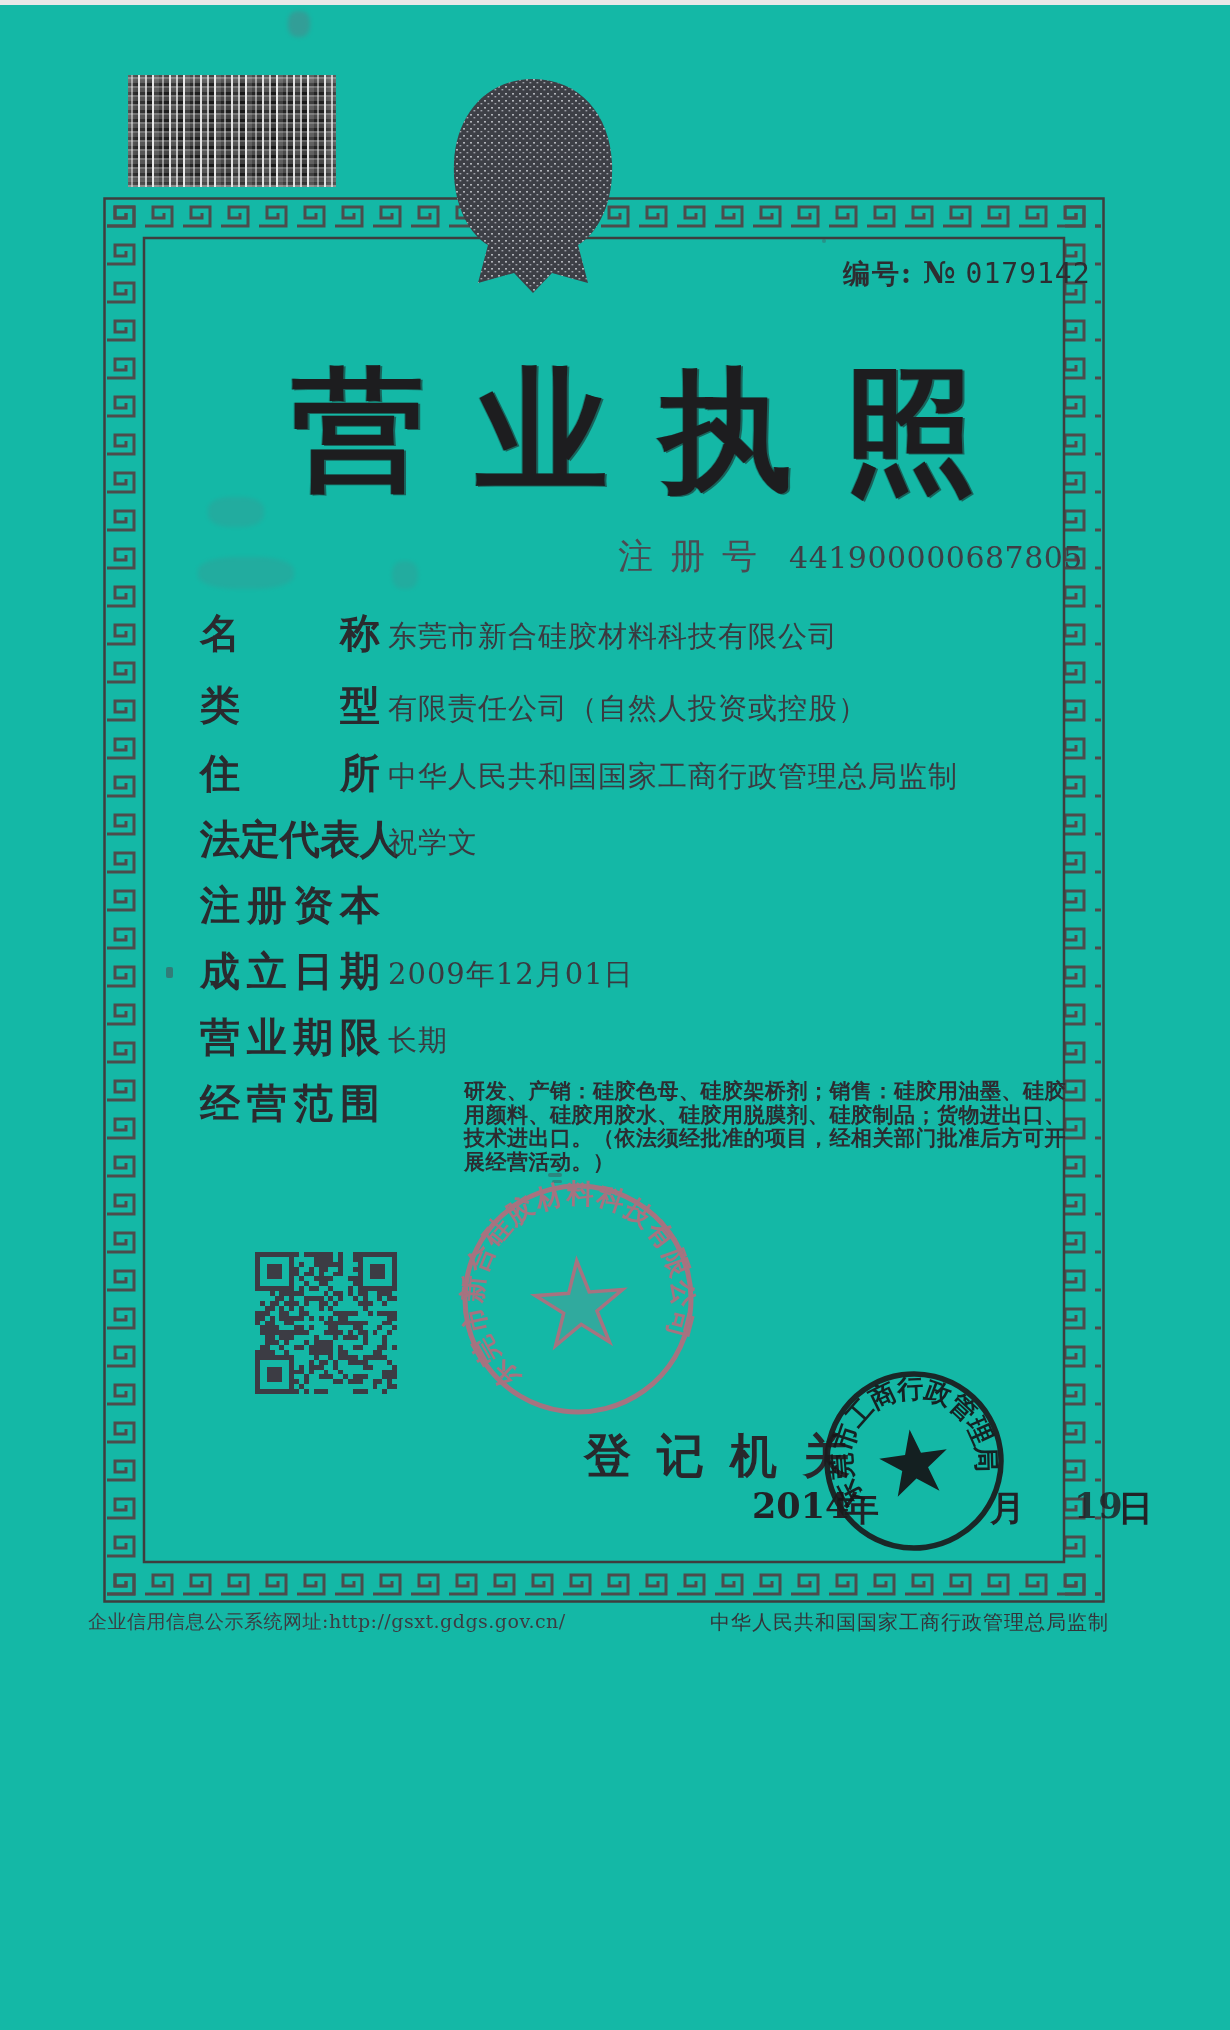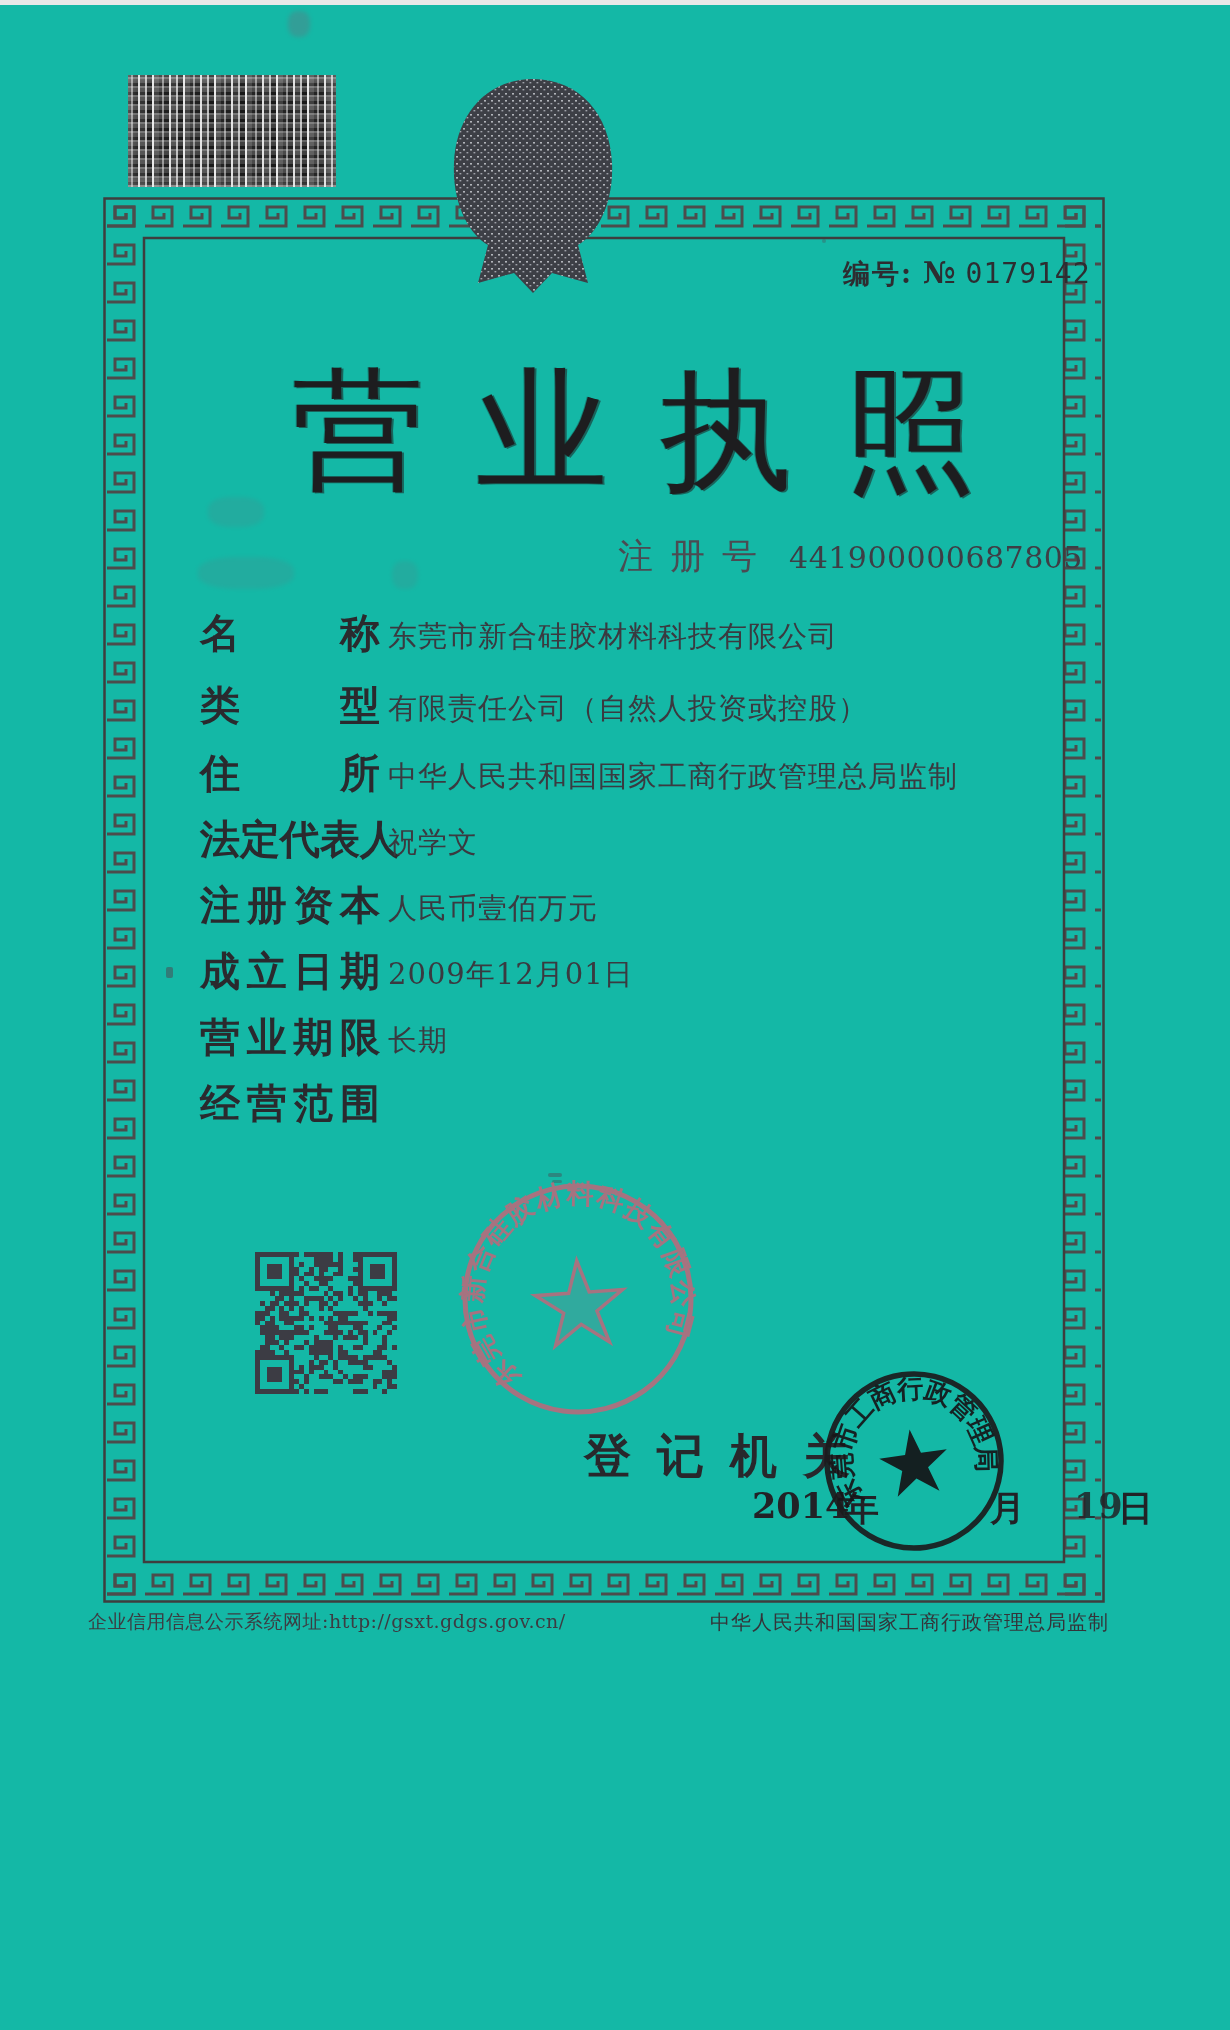--- a/index.html
+++ b/index.html
@@ -28,21 +28,21 @@
   .emblem{left:448px;top:72px;}
 
   
   .serial{left:843px;top:250px;font-size:27px;font-weight:600;color:#2d2d31;letter-spacing:2px;white-space:nowrap;}
   .serial .numero{font-weight:800;font-size:30px;margin:0 8px 0 10px;}
   .serial .digits{font-family:"DejaVu Sans Mono","Liberation Mono",monospace;font-weight:500;font-size:28px;letter-spacing:1px;}
 
   
   .title{
     left:292px;top:338px;width:720px;
-    font-size:132px;font-weight:400;letter-spacing:52px;white-space:nowrap;
+    font-size:132px;font-weight:700;letter-spacing:52px;white-space:nowrap;
     color:#1d1d1f;text-shadow:2px 1px 0 rgba(30,30,30,.55), -1px 0 0 rgba(30,30,30,.35);text-align:right;
   }
 
   
   .regline{left:618px;top:528px;white-space:nowrap;text-align:center;}
   .regline .reg-label{display:inline-block;font-size:35px;letter-spacing:17px;color:#4b4b52;font-weight:500;}
   .regline .reg-no{display:inline-block;font-size:30px;margin-left:10px;color:#3e3e45;letter-spacing:0.5px;font-weight:500;}
 
   
   .row{left:0;top:0;width:1230px;height:60px;}
@@ -155,21 +155,20 @@
       </div>
     <div class="row-value">祝学文</div>
   </div>
   <div class="abs row" style="top:878px">
     <div class="row-label char-justify">
         <span>注</span>
         <span>册</span>
         <span>资</span>
         <span>本</span>
       </div>
-    <div class="row-value">人民币壹佰万元</div>
   </div>
   <div class="abs row" style="top:944px">
     <div class="row-label char-justify">
         <span>成</span>
         <span>立</span>
         <span>日</span>
         <span>期</span>
       </div>
     <div class="row-value">2009年12月01日</div>
   </div>
@@ -182,20 +181,21 @@
       </div>
     <div class="row-value">长期</div>
   </div>
   <div class="abs row" style="top:1076px;height:120px">
     <div class="row-label char-justify">
         <span>经</span>
         <span>营</span>
         <span>范</span>
         <span>围</span>
       </div>
+    <div class="scope-value">研发、产销：硅胶色母、硅胶架桥剂；销售：硅胶用油墨、硅胶用颜料、硅胶用胶水、硅胶用脱膜剂、硅胶制品；货物进出口、技术进出口。（依法须经批准的项目，经相关部门批准后方可开展经营活动。）</div>
   </div>
 
   <svg class="abs qr" id="qr-svg" width="142" height="142" viewBox="0 0 29 29" shape-rendering="crispEdges">
       <rect x="8" y="0" width="1" height="1" fill="#3c3c44"></rect>
       <rect x="10" y="0" width="1" height="1" fill="#3c3c44"></rect>
       <rect x="11" y="0" width="1" height="1" fill="#3c3c44"></rect>
       <rect x="12" y="0" width="1" height="1" fill="#3c3c44"></rect>
       <rect x="13" y="0" width="1" height="1" fill="#3c3c44"></rect>
       <rect x="14" y="0" width="1" height="1" fill="#3c3c44"></rect>
       <rect x="15" y="0" width="1" height="1" fill="#3c3c44"></rect>

